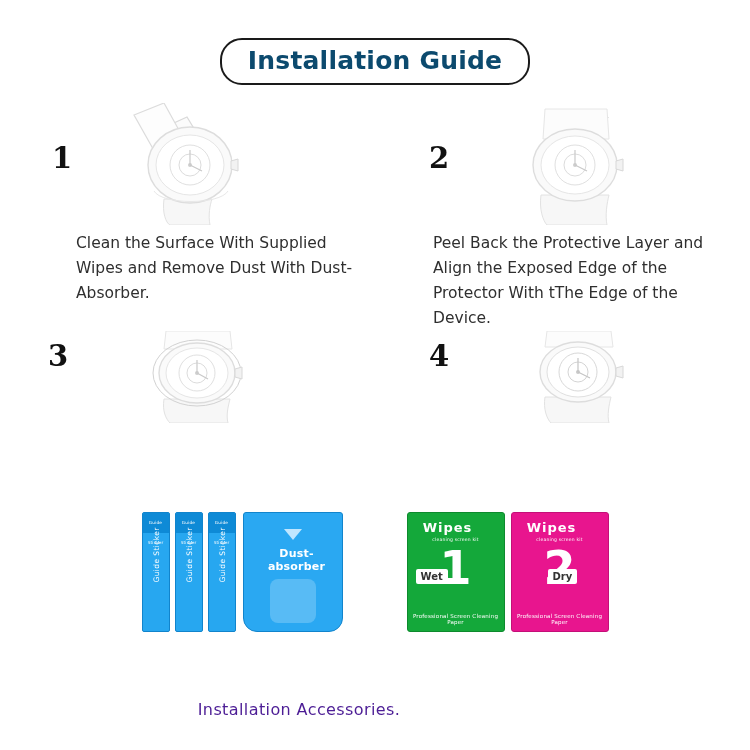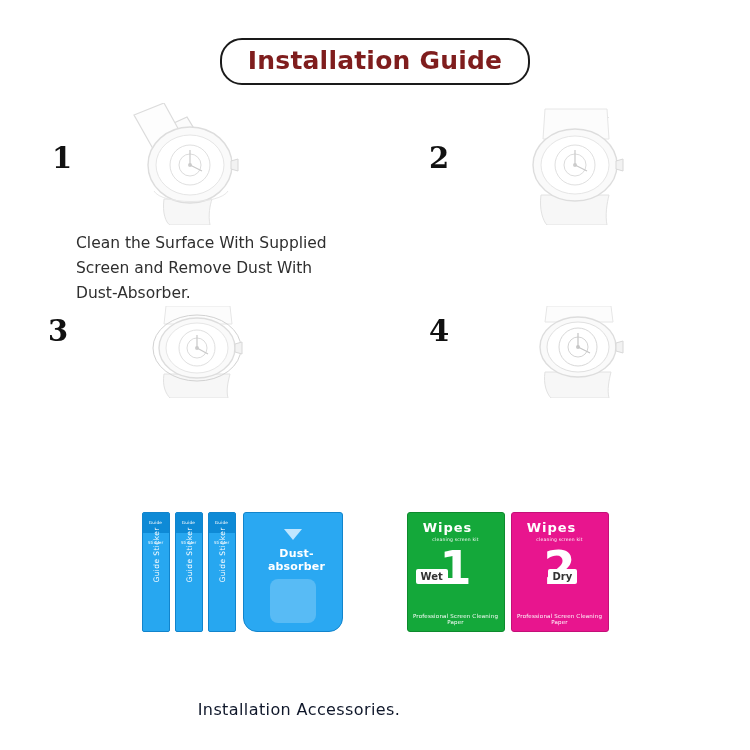--- a/index.html
+++ b/index.html
@@ -22,21 +22,21 @@
     justify-content: center;
     margin-top: 38px;
   }
   .title-pill {
     border: 2px solid #1a1a1a;
     border-radius: 22px;
     padding: 6px 26px 8px 26px;
     font-size: 25px;
     font-weight: 700;
     letter-spacing: 0.2px;
-    color: #7f1d1d;
+    color: #0c4a6e;
     font-family: "DejaVu Sans", sans-serif;
   }
 
   
   .steps {
     position: relative;
     margin-top: 18px;
     width: 750px;
   }
   .step-row {
@@ -229,21 +229,21 @@
   }
 
   
   .caption {
     position: absolute;
     left: 0;
     top: 700px;
     width: 598px;
     text-align: center;
     font-size: 16px;
-    color: #0f172a;
+    color: #4c1d95;
     letter-spacing: 0.4px;
   }
 
   svg { display: block; }
 </style>
 </head>
 <body>
 
 <div class="title-wrap">
   <div class="title-pill">Installation Guide</div>
@@ -268,21 +268,21 @@
           <ellipse cx="98" cy="62" rx="34" ry="30" fill="#ffffff" stroke="#e6e6e6" stroke-width="1"></ellipse>
           <circle cx="98" cy="62" r="20" fill="none" stroke="#e0e0e0" stroke-width="1"></circle>
           <circle cx="98" cy="62" r="11" fill="none" stroke="#dcdcdc" stroke-width="1"></circle>
           <circle cx="98" cy="62" r="2" fill="#cfcfcf"></circle>
           <line x1="98" y1="62" x2="98" y2="47" stroke="#c9c9c9" stroke-width="1.2"></line>
           <line x1="98" y1="62" x2="110" y2="68" stroke="#c9c9c9" stroke-width="1.2"></line>
           <path d="M139 58 L146 56 L146 68 L139 66 Z" fill="#f2f2f2" stroke="#d8d8d8" stroke-width="1"></path>
           <path d="M62 88 C70 102 128 102 136 88" fill="none" stroke="#e8e8e8" stroke-width="1"></path>
         </svg>
       </div>
-      <div class="step-text">Clean the Surface With Supplied Screen and Remove Dust With Dust-Absorber.</div>
+      <div class="step-text">Clean the Surface With Supplied Wipes and Remove Dust With Dust-Absorber.</div>
     </div>
 
     <div class="step s2">
       <div class="step-num">2</div>
       <div class="art">
         <svg width="230" height="122" viewBox="0 0 230 122">
 
           <path d="M78 26 C92 6 126 2 140 14 C128 12 108 18 100 34" fill="none" stroke="#bdbdbd" stroke-width="1.2"></path>
           <ellipse cx="108" cy="26" rx="30" ry="12" fill="none" stroke="#cccccc" stroke-width="1"></ellipse>
           <path d="M88 22 L84 10" stroke="#c4c4c4" stroke-width="1"></path>
@@ -294,20 +294,21 @@
           <ellipse cx="108" cy="62" rx="42" ry="36" fill="#fafafa" stroke="#dddddd" stroke-width="1.4"></ellipse>
           <ellipse cx="108" cy="62" rx="34" ry="29" fill="#ffffff" stroke="#e6e6e6" stroke-width="1"></ellipse>
           <circle cx="108" cy="62" r="20" fill="none" stroke="#e0e0e0" stroke-width="1"></circle>
           <circle cx="108" cy="62" r="11" fill="none" stroke="#dcdcdc" stroke-width="1"></circle>
           <circle cx="108" cy="62" r="2" fill="#cfcfcf"></circle>
           <line x1="108" y1="62" x2="108" y2="47" stroke="#c9c9c9" stroke-width="1.2"></line>
           <line x1="108" y1="62" x2="120" y2="68" stroke="#c9c9c9" stroke-width="1.2"></line>
           <path d="M149 58 L156 56 L156 68 L149 66 Z" fill="#f2f2f2" stroke="#d8d8d8" stroke-width="1"></path>
         </svg>
       </div>
+      <div class="step-text">Peel Back the Protective Layer and Align the Exposed Edge of the Protector With tThe Edge of the Device.</div>
     </div>
   </div>
 
   <div class="step-row">
 
     <div class="step s3">
       <div class="step-num">3</div>
       <div class="art">
         <svg width="230" height="92" viewBox="0 0 230 92">
           <path d="M74 0 L138 0 L140 18 L72 18 Z" fill="#fcfcfc" stroke="#e6e6e6" stroke-width="1"></path>

